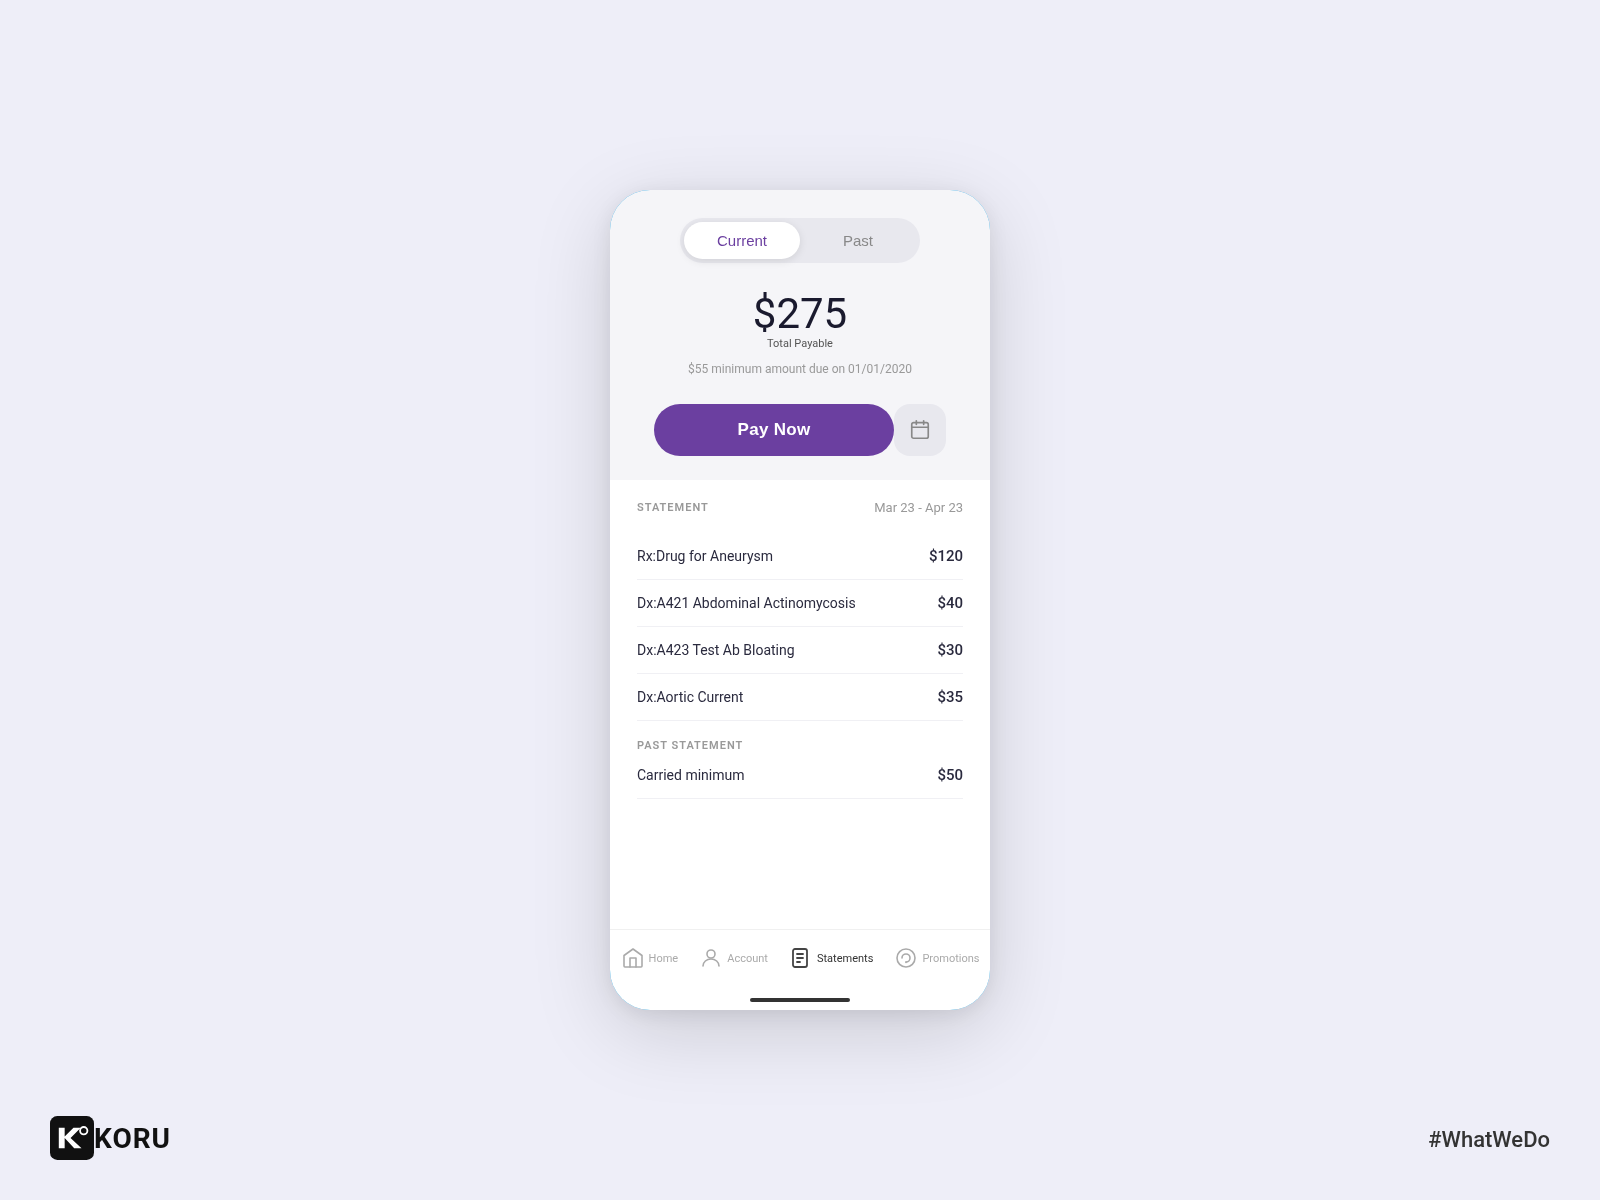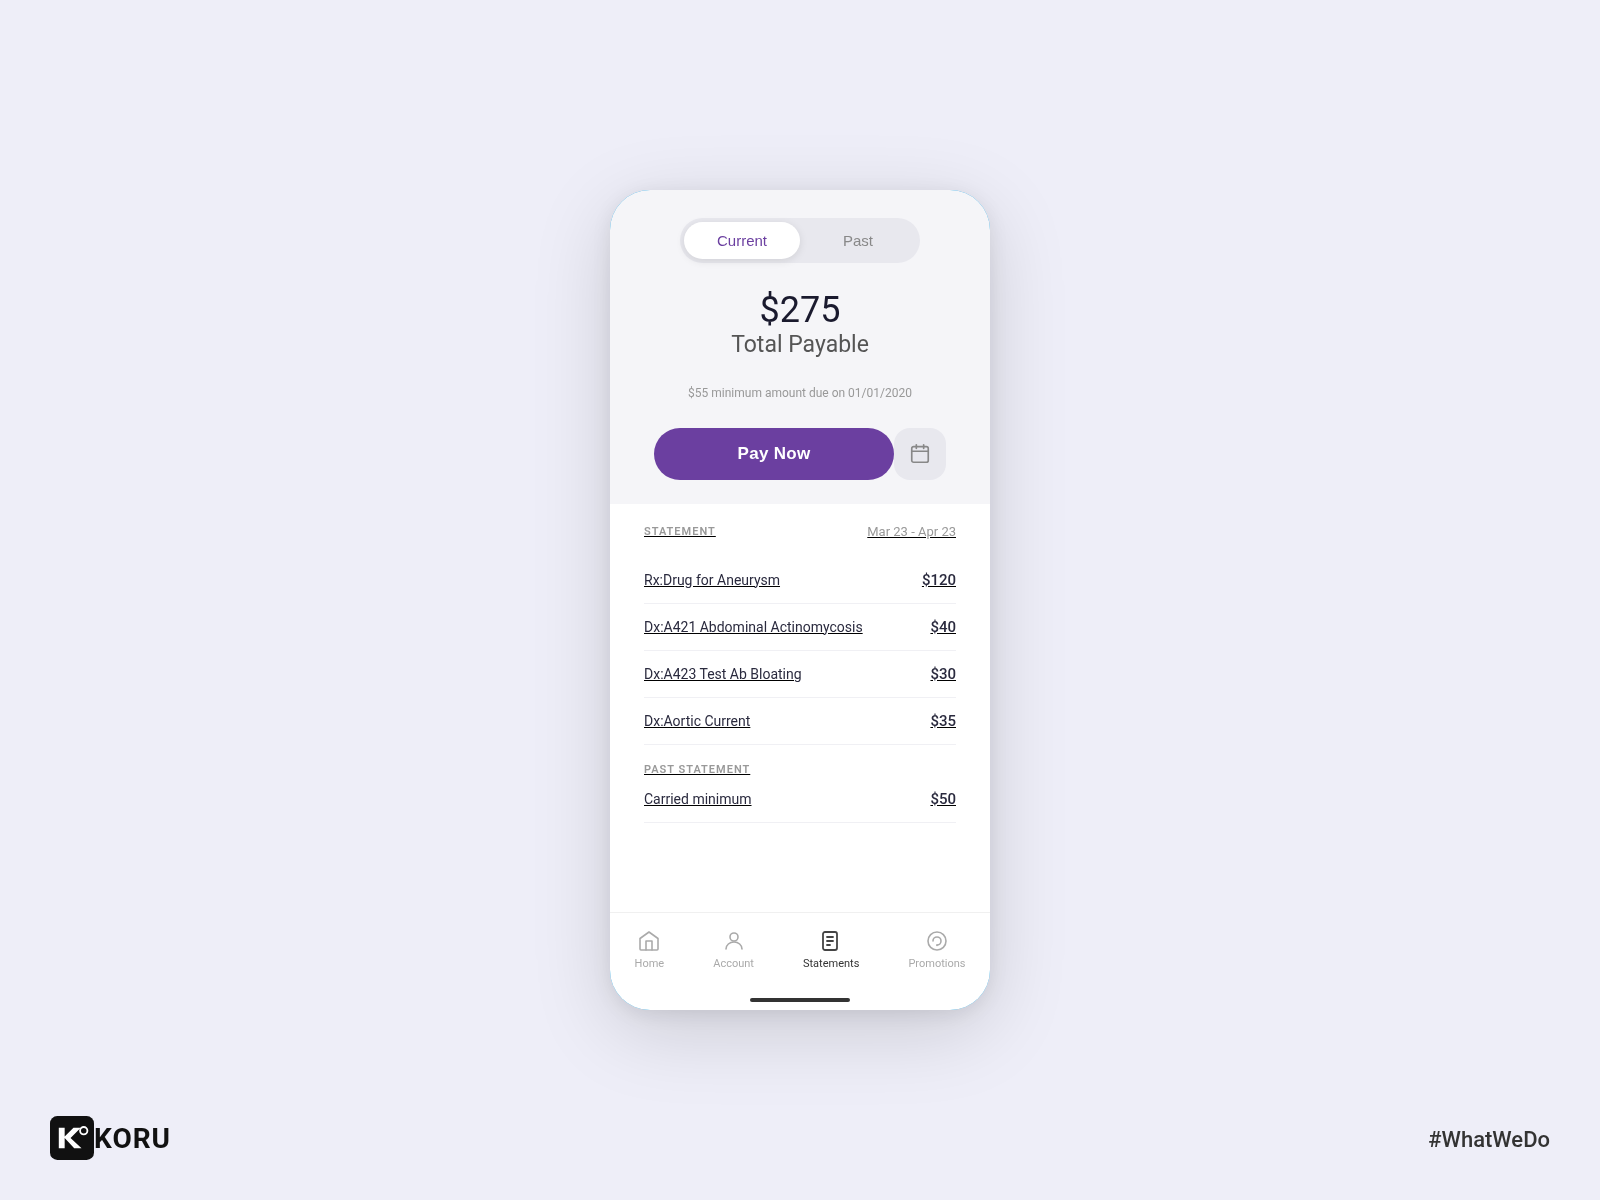--- a/index.html
+++ b/index.html
@@ -95,30 +95,30 @@
       background: transparent;
       color: #888;
     }
 
     .amount-display {
       text-align: center;
       margin-bottom: 6px;
     }
 
     .amount-value {
-      font-size: 36px;
+      font-size: 42px;
       font-weight: 400;
       color: #1a1a2e;
       line-height: 1.1;
     }
 
     .amount-label {
-      font-size: 23px;
+      font-size: 11px;
       color: #555;
-      margin-bottom: 28px;
+      margin-bottom: 12px;
     }
 
     .minimum-due {
       font-size: 12px;
       color: #999;
       margin-bottom: 22px;
     }
 
     .action-row {
       display: flex;
@@ -151,23 +151,22 @@
       align-items: center;
       justify-content: center;
       font-size: 20px;
       color: #666;
     }
 
     
     .statement-section {
       background: #fff;
       flex: 1;
-      padding: 20px 34px 0;
+      padding: 20px 27px 0;
       overflow: hidden;
-      text-decoration: underline;
     }
 
     .statement-header {
       display: flex;
       justify-content: space-between;
       align-items: center;
       margin-bottom: 18px;
     }
 
     .statement-title {
@@ -220,21 +219,21 @@
       background: #fff;
       padding: 12px 0 16px;
       display: flex;
       justify-content: space-around;
       align-items: center;
       border-top: 1px solid #f0f0f0;
     }
 
     .nav-item {
       display: flex;
-      flex-direction: column;
+      flex-direction: row;
       align-items: center;
       gap: 4px;
       cursor: pointer;
       padding: 4px 8px;
       text-align: right;
     }
 
     .nav-label {
       font-size: 11px;
       color: #aaa;

